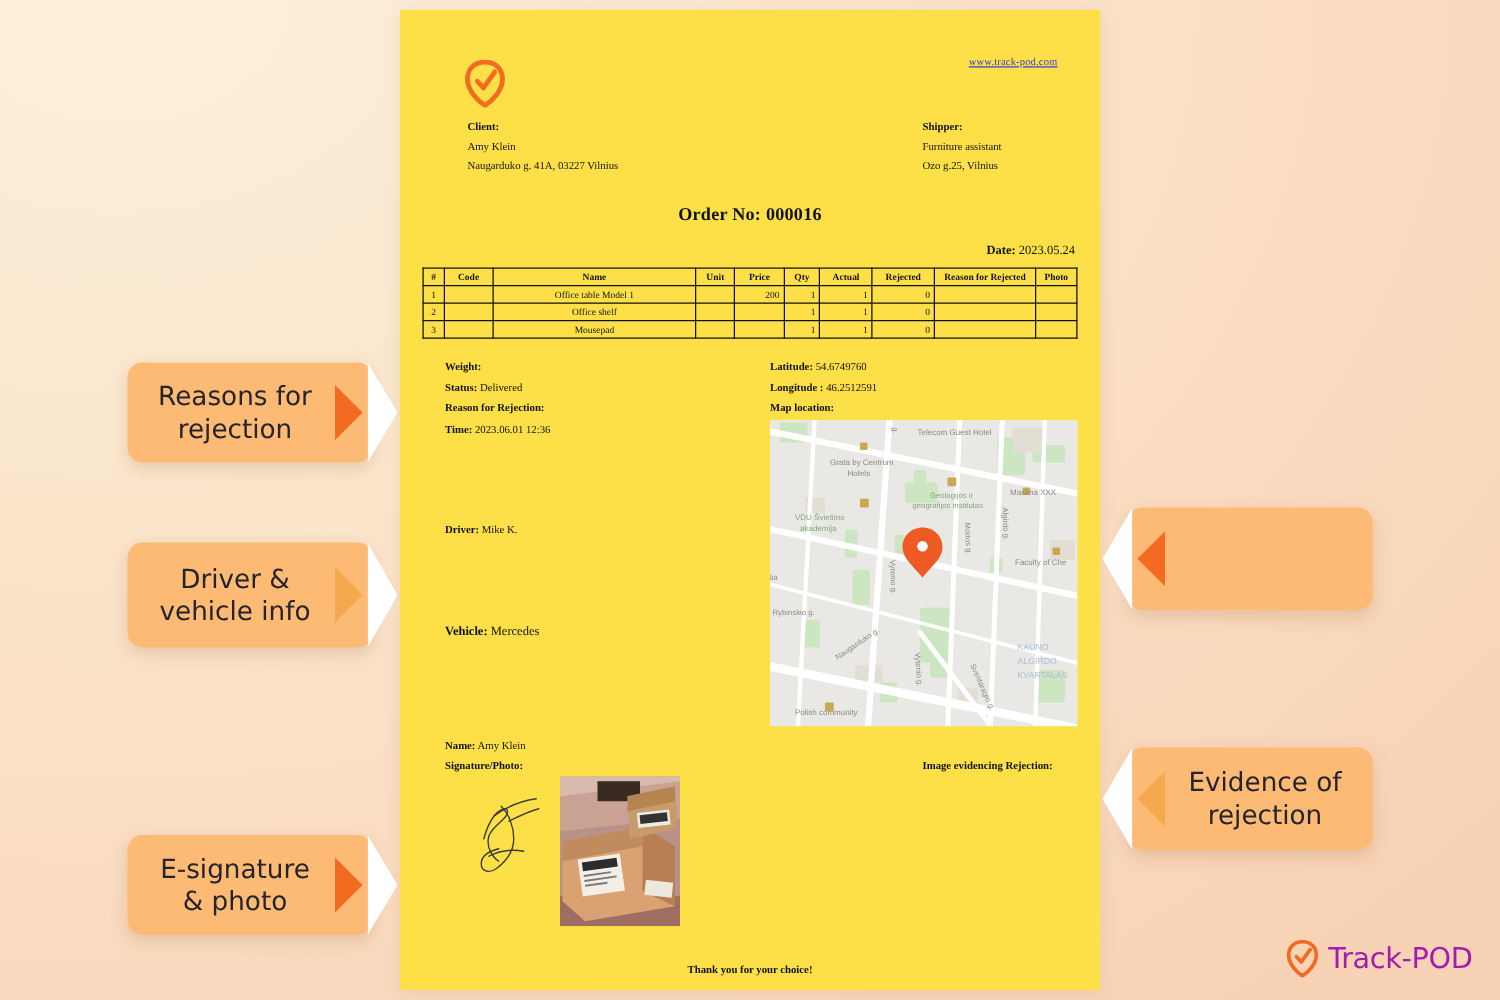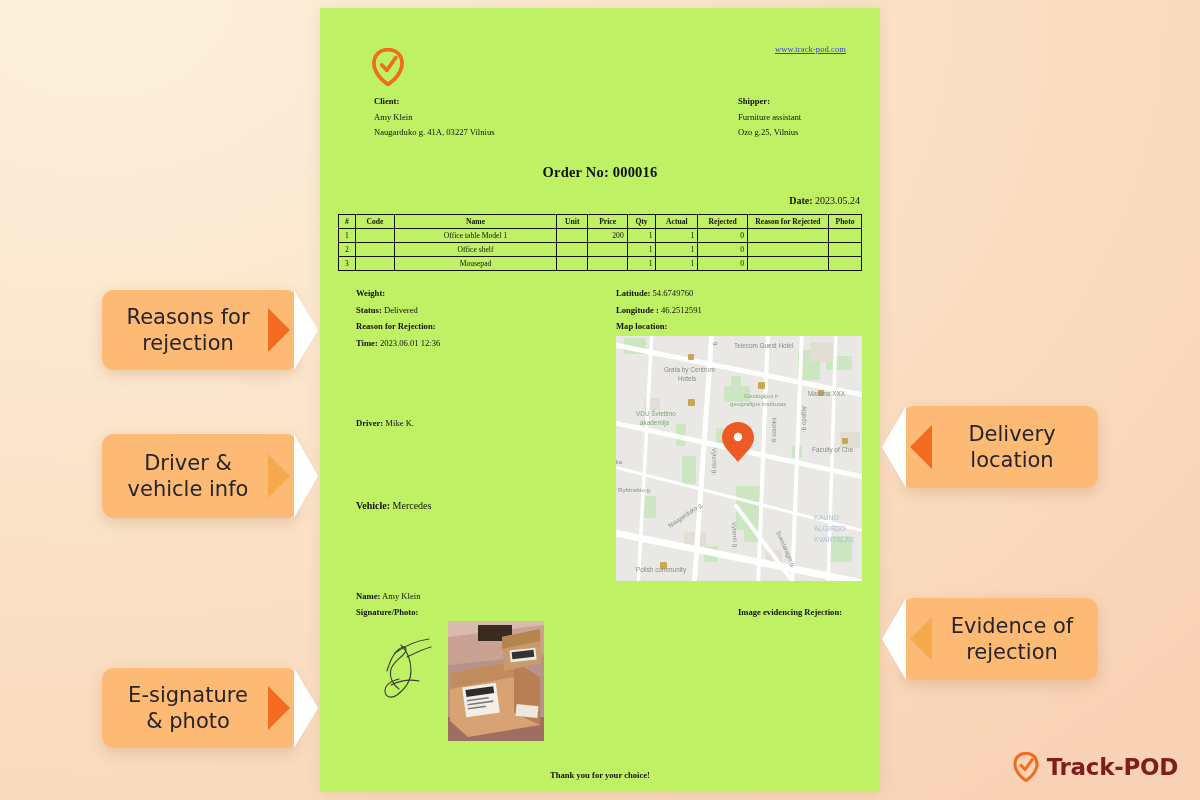--- a/index.html
+++ b/index.html
@@ -12,21 +12,21 @@
     background:
       radial-gradient(120% 130% at 8% 0%, #FCF0DB 0%, #FBE7CE 35%, #FADCC0 70%, #F8D2B5 100%);
     position: relative;
   }
 
   
   .doc-page {
     position: absolute;
     left: 320px; top: 8px;
     width: 560px; height: 784px;
-    background: #bef264;
+    background: #fde047;
     box-shadow: 0 2px 14px rgba(120,70,30,0.10);
     font-family: "Liberation Serif", serif;
     color: #111;
     box-sizing: border-box;
     padding: 20px 18px 10px 18px;
   }
 
   .doc-top { position: relative; height: 52px; }
   .brand-mark { position: absolute; left: 33px; top: 20px; width: 34px; height: 38px; }
   .site-url {
@@ -169,22 +169,22 @@
   }
 
   
   .footer-logo {
     position: absolute; right: 22px; bottom: 18px;
     display: flex; align-items: center; gap: 8px;
   }
   .footer-logo .mark { width: 26px; height: 30px; }
   .footer-logo .word {
     font-family: "DejaVu Sans", sans-serif;
-    font-size: 23px; font-weight: bold;
-    color: #7f1d1d; letter-spacing: -0.3px;
+    font-size: 23px; font-weight: normal;
+    color: #a21caf; letter-spacing: -0.3px;
   }
 </style>
 </head>
 <body>
 
 <div class="doc-page">
 
   <div class="doc-top">
     <span class="brand-mark">
       <svg viewBox="0 0 40 46" width="34" height="38" aria-hidden="true">
@@ -486,24 +486,20 @@
 <div class="callout left" style="--arrow-color:#F26B21; --wedge-bg:#FFFFFF; left:102px; top:668px; width:196px; height:80px;">
   <div class="txt">
     <div>E-signature</div>
     <div>&amp; photo</div>
   </div>
   <span class="wedge"></span>
   <span class="arrow"></span>
 </div>
 
 <div class="callout right" style="--arrow-color:#F26B21; --wedge-bg:#FFFFFF; left:902px; top:406px; width:196px; height:82px;">
-  <div class="txt">
-    <div>Delivery</div>
-    <div>location</div>
-  </div>
   <span class="wedge"></span>
   <span class="arrow"></span>
 </div>
 
 <div class="callout right" style="--arrow-color:#F5A94E; --wedge-bg:#FFFFFF; left:902px; top:598px; width:196px; height:82px;">
   <div class="txt">
     <div>Evidence of</div>
     <div>rejection</div>
   </div>
   <span class="wedge"></span>

